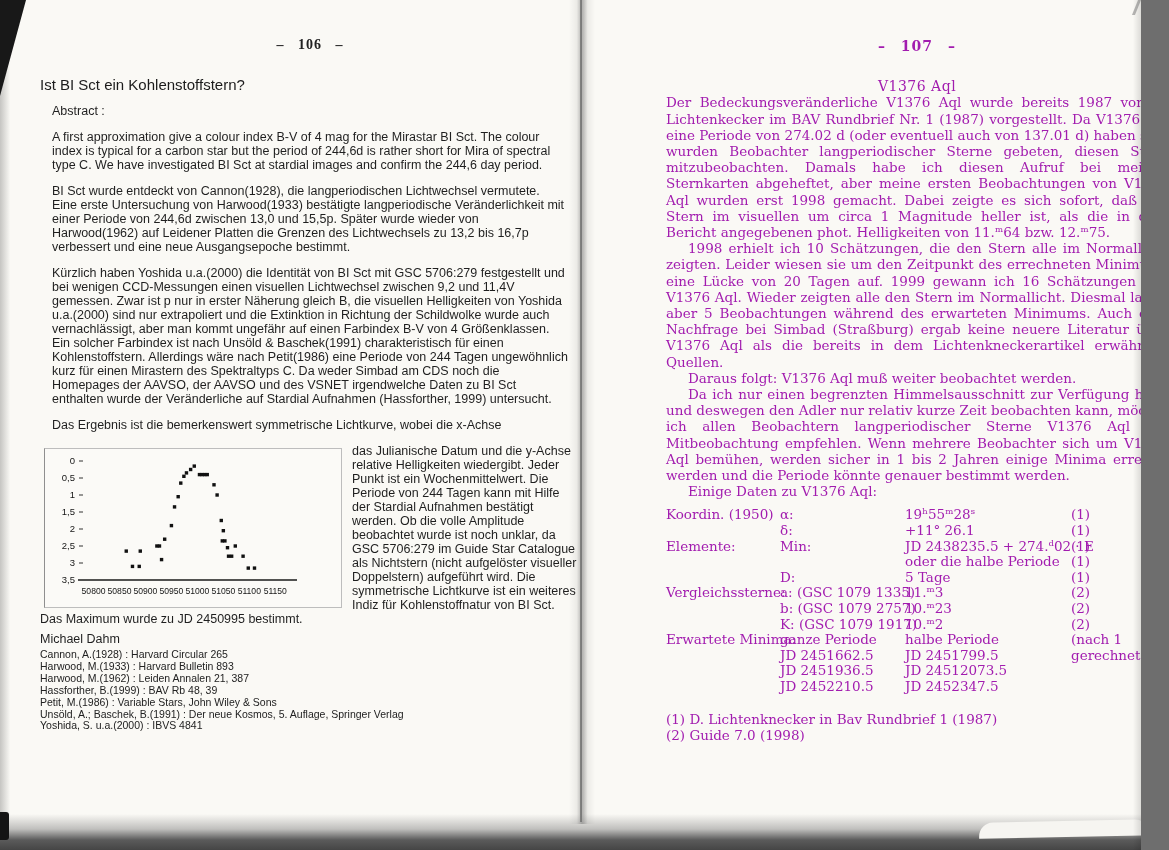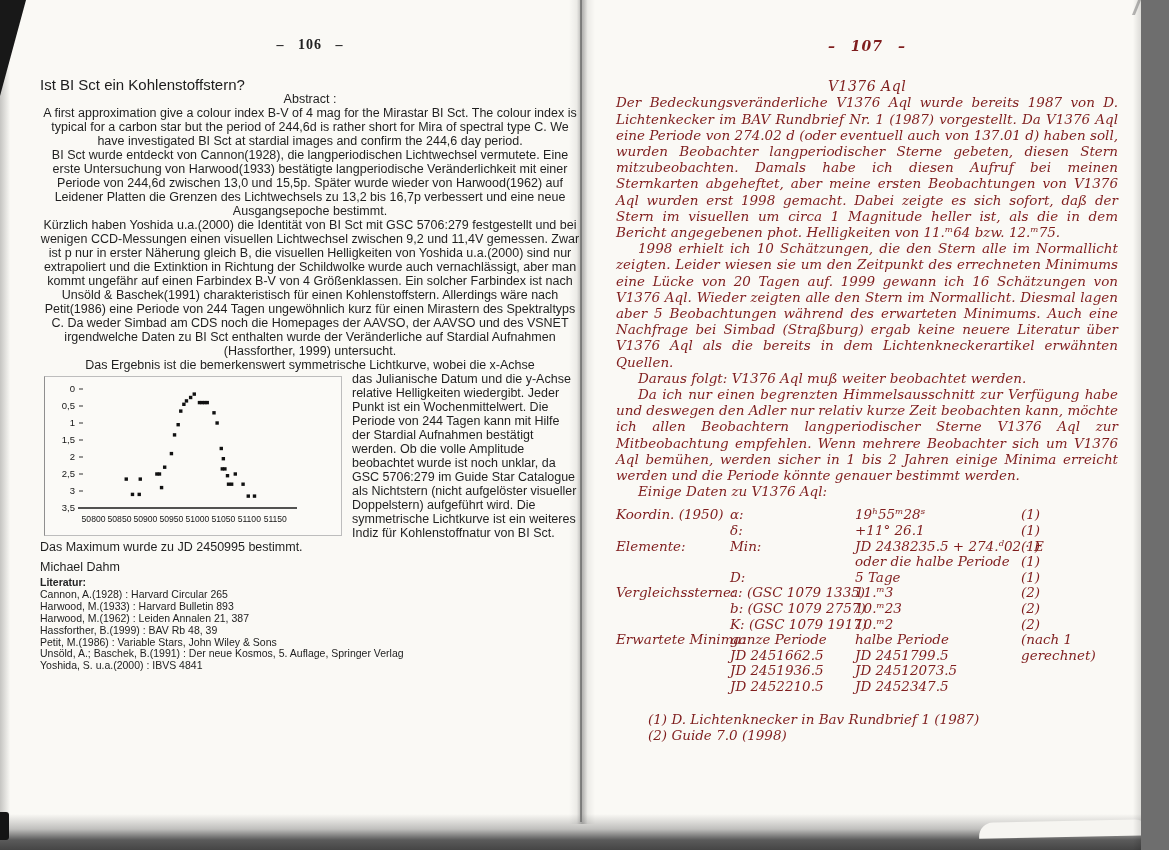--- a/index.html
+++ b/index.html
@@ -24,47 +24,47 @@
         background:linear-gradient(270deg,rgba(0,0,0,0.12),rgba(0,0,0,0) 90%);}
   .mark-top-right{right:3px;top:0;width:10px;height:15px;border-right:3px solid rgba(110,110,110,0.5);
         transform:skewX(-22deg);}
 
   
   .page-left{position:absolute;left:40px;top:30px;width:540px;font-size:12.5px;line-height:14px;}
   .page-left .pagenum{margin-top:8px;text-align:center;font-family:"Liberation Serif",serif;
         font-weight:700;font-size:14px;word-spacing:9px;letter-spacing:1px;color:#222;}
   .page-left h1{margin:26px 0 0;text-align:left;font-size:15px;font-weight:400;color:#1b1b1b;}
   .abs-label{margin-top:24px;}
-  .page-left p{margin:0;text-align:center;}
+  .page-left p{margin:12px;}
   .p-abs{margin-top:0;}
   .p1{margin-top:13px;}
   .p2{margin-top:17px;}
   .p3-intro{margin-top:15px;}
   .figwrap{margin-top:0;}
   .lc-figure{float:left;width:296px;height:158px;border:1px solid #bdbdbd;border-left:1px solid #8f8f8f;
         margin:4px 10px 2px 4px;background:#fbfaf7;}
   .lc-figure svg{display:block;}
   .author-left{clear:none;margin:6px 38px 0 0;text-align:left;font-size:12.5px;}
   .literature{margin-top:3px;font-size:10.5px;line-height:11.9px;color:#222;}
   .literature .lit-label{font-weight:700;}
 
   
-  .page-right{position:absolute;left:616px;top:30px;width:502px;
+  .page-right{position:absolute;left:666px;top:30px;width:502px;
         font-family:"DejaVu Serif","Liberation Serif",serif;font-size:13.5px;line-height:16.2px;
-        color:#7f1d1d;text-align:justify;font-style:italic;}
+        color:#a21caf;text-align:justify;}
   .page-right .pagenum{margin-top:8px;text-align:center;font-weight:700;font-size:14px;
         word-spacing:9px;letter-spacing:1px;text-align:center;}
   .page-right h1{margin:24px 0 0;text-align:center;font-size:14px;font-weight:400;letter-spacing:0.5px;}
   .page-right p{margin:0;}
   .rp1{margin-top:14px;}
   .indent{text-indent:22px;}
   .data-table{margin-top:8px;display:grid;grid-template-columns:114px 125px 166px 1fr;
         line-height:15.6px;text-align:left;}
   .data-table span{white-space:nowrap;overflow:visible;}
-  .refs{margin-top:16px;text-align:left;margin-left:32px;}
+  .refs{margin-top:16px;text-align:left;}
   .author-right{margin:28px 8px 0 0;text-align:right;}
 </style>
 </head>
 <body>
 
 <div class="scan">
 
   <div class="page-left">
     <div class="pagenum">– 106 –</div>
     <h1>Ist BI Sct ein Kohlenstoffstern?</h1>
@@ -132,21 +132,20 @@
             <rect x="188.58846153846156" y="95.3" width="3.4" height="3.4" fill="#111111"></rect>
             <rect x="196.37692307692308" y="105.49999999999999" width="3.4" height="3.4" fill="#111111"></rect>
             <rect x="201.56923076923078" y="117.4" width="3.4" height="3.4" fill="#111111"></rect>
             <rect x="207.8" y="117.4" width="3.4" height="3.4" fill="#111111"></rect>
           </svg>
       </div>
       <span>das Julianische Datum und die y-Achse relative Helligkeiten wiedergibt. Jeder Punkt ist ein Wochenmittelwert. Die Periode von 244 Tagen kann mit Hilfe der Stardial Aufnahmen bestätigt werden. Ob die volle Amplitude beobachtet wurde ist noch unklar, da GSC 5706:279 im Guide Star Catalogue als Nichtstern (nicht aufgelöster visueller Doppelstern) aufgeführt wird. Die symmetrische Lichtkurve ist ein weiteres Indiz für Kohlenstoffnatur von BI Sct. Das Maximum wurde zu JD 2450995 bestimmt.</span>
     </div>
     <div class="author-left">Michael Dahm</div>
     <div class="literature">
-      <div class="lit-label">Literatur:</div>
       <div>Cannon, A.(1928) : Harvard Circular 265</div>
       <div>Harwood, M.(1933) : Harvard Bulletin 893</div>
       <div>Harwood, M.(1962) : Leiden Annalen 21, 387</div>
       <div>Hassforther, B.(1999) : BAV Rb 48, 39</div>
       <div>Petit, M.(1986) : Variable Stars, John Wiley &amp; Sons</div>
       <div>Unsöld, A.; Baschek, B.(1991) : Der neue Kosmos, 5. Auflage, Springer Verlag</div>
       <div>Yoshida, S. u.a.(2000) : IBVS 4841</div>
     </div>
   </div>
 

